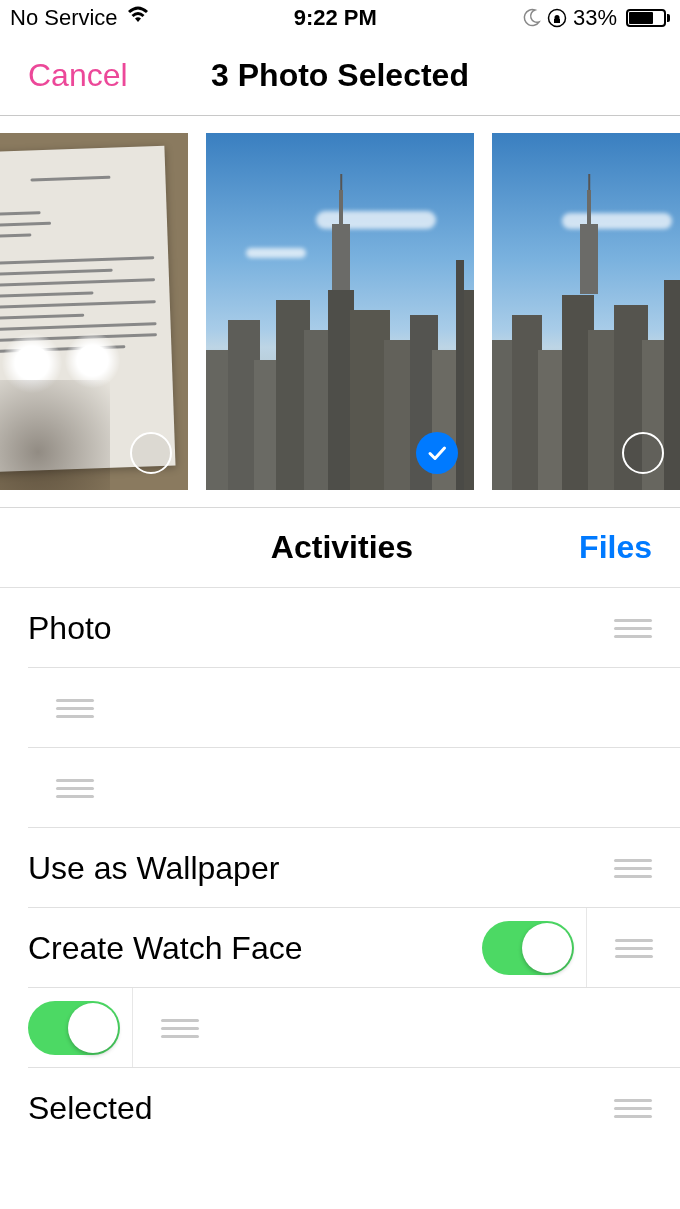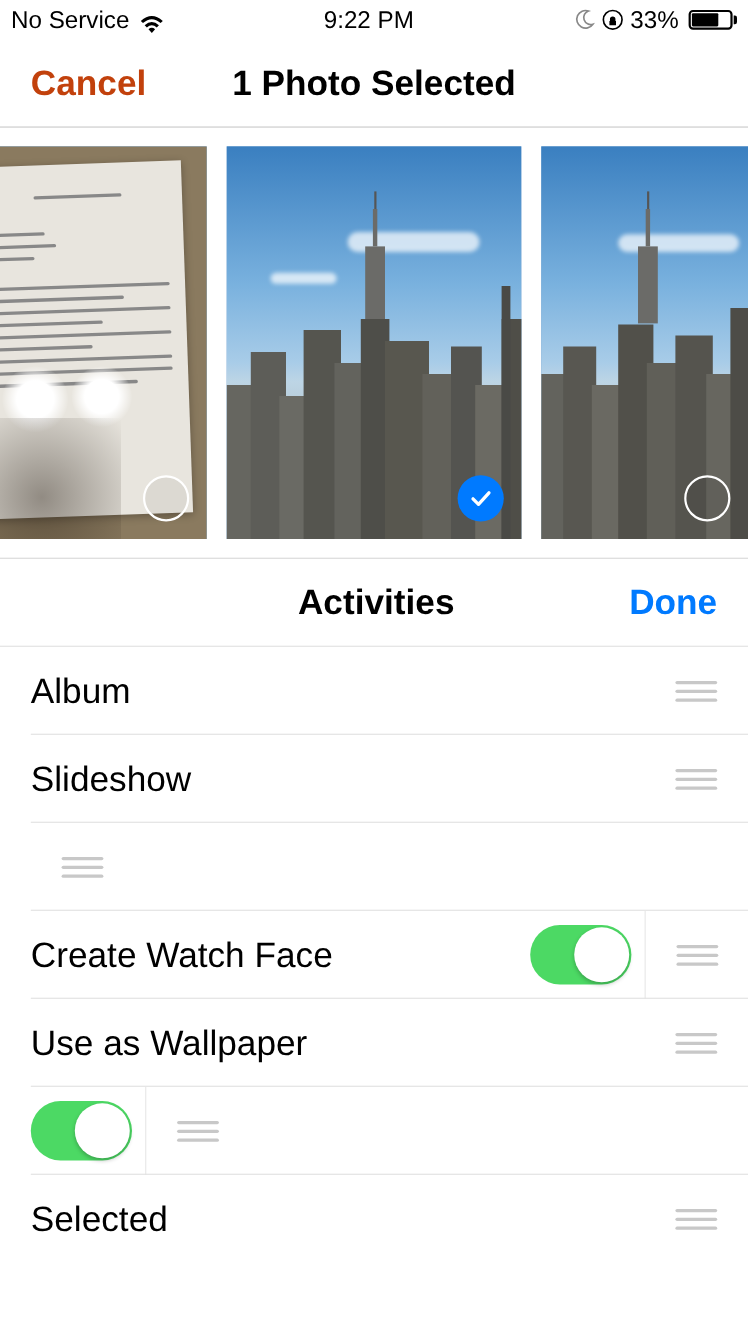--- a/index.html
+++ b/index.html
@@ -13,39 +13,39 @@
     }
     
     .status-bar {
       height: 36px;
       display: flex;
       align-items: center;
       padding: 0 10px;
       font-size: 22px;
       font-weight: 500;
     }
-    .status-left { display:flex; align-items:flex-end; gap:8px; }
-    .status-center { flex:1; text-align:center; font-weight:400; }
+    .status-left { display:flex; align-items:flex-start; gap:8px; }
+    .status-center { flex:1; text-align:center; font-weight:700; }
     .status-right { display:flex; align-items:center; gap:6px; }
     .wifi-icon { width:24px; height:18px; }
     .moon-icon, .lock-icon { width:20px; height:20px; }
     .battery { display:flex; align-items:center; }
     .battery-body { width:40px; height:18px; border:2px solid #000; border-radius:4px; position:relative; margin-left:3px; }
     .battery-fill { position:absolute; left:1px; top:1px; bottom:1px; width:67%; background:#000; border-radius:1px; }
     .battery-tip { width:3px; height:8px; background:#000; border-radius:0 2px 2px 0; margin-left:1px; }
     
     .nav-bar {
       height: 80px;
       display:flex;
       align-items:center;
       padding: 0 28px;
       border-bottom:1px solid #c8c8c8;
       position:relative;
     }
-    .nav-cancel { color:#c2410c; font-size:32px; font-weight:700; }
+    .nav-cancel { color:#ec4899; font-size:32px; font-weight:400; }
     .nav-title {
       position:absolute; left:0; right:0; text-align:center;
       font-size:32px; font-weight:700; pointer-events:none;
     }
     
     .photo-strip {
       height: 392px;
       background:#fff;
       padding: 17px 0 0 0;
       display:flex;
@@ -155,21 +155,21 @@
       <div class="battery-body">
           <div class="battery-fill"></div>
         </div>
       <div class="battery-tip"></div>
     </div>
   </div>
 </div>
 
 <div class="nav-bar">
   <span class="nav-cancel">Cancel</span>
-  <span class="nav-title">1 Photo Selected</span>
+  <span class="nav-title">3 Photo Selected</span>
 </div>
 
 <div class="photo-strip">
 
   <div class="photo first">
     <div class="doc-bg"></div>
     <div class="doc-paper">
       <div style="height:20px"></div>
       <div class="doc-line" style="width:80px;margin-left:auto;margin-right:auto"></div>
       <div style="height:14px"></div>
@@ -232,47 +232,57 @@
       <div class="bld" style="left:122px; width:34px; height:185px; background:#55544e;"></div>
       <div class="bld" style="left:150px; width:28px; height:150px; background:#67665f;"></div>
       <div class="bld" style="left:172px; width:20px; height:210px; background:#4d4c47;"></div>
     </div>
     <div class="select-badge"></div>
   </div>
 </div>
 
 <div class="activities-header">
   <span class="activities-title">Activities</span>
-  <span class="done">Done</span>
+  <span class="done">Files</span>
 </div>
 
 <div class="list">
   <div class="row">
-    <span class="row-label">Album</span>
-    <div class="handle-cell noborder">
-        <div class="drag-handle">
-          <div></div>
-          <div></div>
-          <div></div>
-        </div>
-      </div>
-    <div class="row-border"></div>
-  </div>
-  <div class="row">
-    <span class="row-label">Slideshow</span>
-    <div class="handle-cell noborder">
-        <div class="drag-handle">
-          <div></div>
-          <div></div>
-          <div></div>
-        </div>
-      </div>
-    <div class="row-border"></div>
-  </div>
-  <div class="row">
+    <span class="row-label">Photo</span>
+    <div class="handle-cell noborder">
+        <div class="drag-handle">
+          <div></div>
+          <div></div>
+          <div></div>
+        </div>
+      </div>
+    <div class="row-border"></div>
+  </div>
+  <div class="row">
+    <div class="handle-cell noborder">
+        <div class="drag-handle">
+          <div></div>
+          <div></div>
+          <div></div>
+        </div>
+      </div>
+    <div class="row-border"></div>
+  </div>
+  <div class="row">
+    <div class="handle-cell noborder">
+        <div class="drag-handle">
+          <div></div>
+          <div></div>
+          <div></div>
+        </div>
+      </div>
+    <div class="row-border"></div>
+  </div>
+  <div class="row">
+    <span class="row-label">Use as Wallpaper</span>
     <div class="handle-cell noborder">
         <div class="drag-handle">
           <div></div>
           <div></div>
           <div></div>
         </div>
       </div>
     <div class="row-border"></div>
   </div>
   <div class="row">
@@ -283,31 +293,20 @@
     <div class="handle-cell">
         <div class="drag-handle">
           <div></div>
           <div></div>
           <div></div>
         </div>
       </div>
     <div class="row-border"></div>
   </div>
   <div class="row">
-    <span class="row-label">Use as Wallpaper</span>
-    <div class="handle-cell noborder">
-        <div class="drag-handle">
-          <div></div>
-          <div></div>
-          <div></div>
-        </div>
-      </div>
-    <div class="row-border"></div>
-  </div>
-  <div class="row">
     <div class="toggle">
         <div class="knob"></div>
       </div>
     <div class="handle-cell">
         <div class="drag-handle">
           <div></div>
           <div></div>
           <div></div>
         </div>
       </div>

